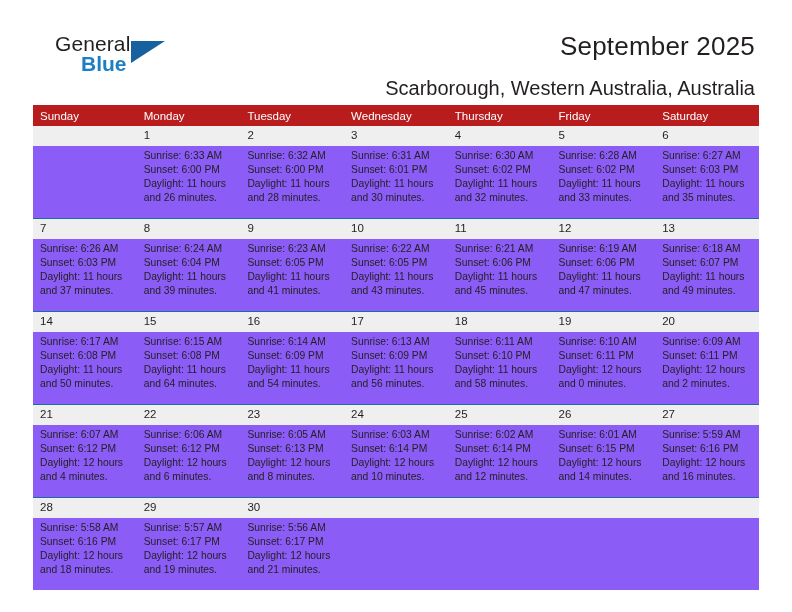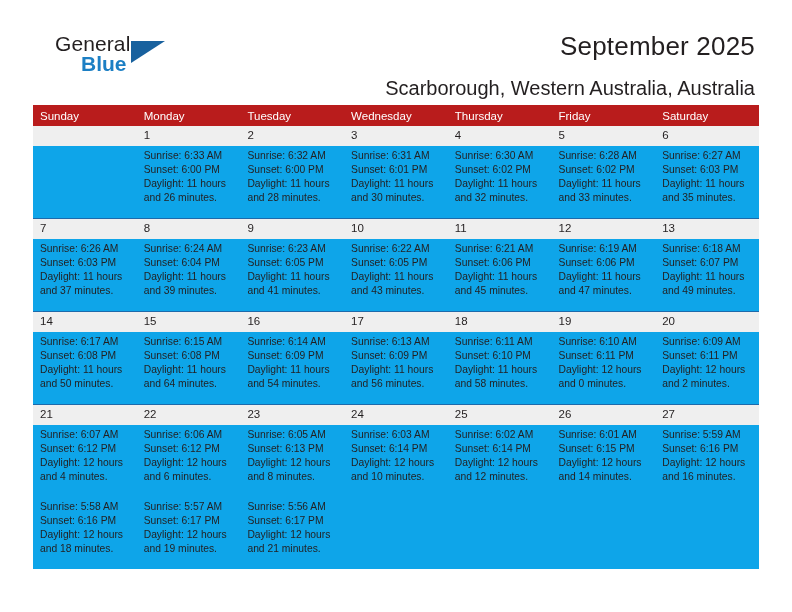--- a/index.html
+++ b/index.html
@@ -117,21 +117,21 @@
     font-size: 11.5px;
     color: #231f20;
     padding: 3px 0 4px 7px;
     height: 13px;
     vertical-align: top;
   }
   tr.week-days.first td {
     border-top: none;
   }
   tr.week-info td {
-    background: #0ea5e9;
+    background: #8b5cf6;
     font-size: 10.3px;
     line-height: 14.1px;
     color: #231f20;
     padding: 3px 5px 7px 7px;
     height: 62px;
     vertical-align: top;
   }
   tr.week-info td .line {
     display: block;
     white-space: nowrap;
@@ -383,20 +383,29 @@
             <span class="line">and 14 minutes.</span>
           </td>
           <td>
             <span class="line">Sunrise: 5:59 AM</span>
             <span class="line">Sunset: 6:16 PM</span>
             <span class="line">Daylight: 12 hours</span>
             <span class="line">and 16 minutes.</span>
           </td>
         </tr>
 
+        <tr class="week-days">
+          <td>28</td>
+          <td>29</td>
+          <td>30</td>
+          <td></td>
+          <td></td>
+          <td></td>
+          <td></td>
+        </tr>
         <tr class="week-info">
           <td>
             <span class="line">Sunrise: 5:58 AM</span>
             <span class="line">Sunset: 6:16 PM</span>
             <span class="line">Daylight: 12 hours</span>
             <span class="line">and 18 minutes.</span>
           </td>
           <td>
             <span class="line">Sunrise: 5:57 AM</span>
             <span class="line">Sunset: 6:17 PM</span>

